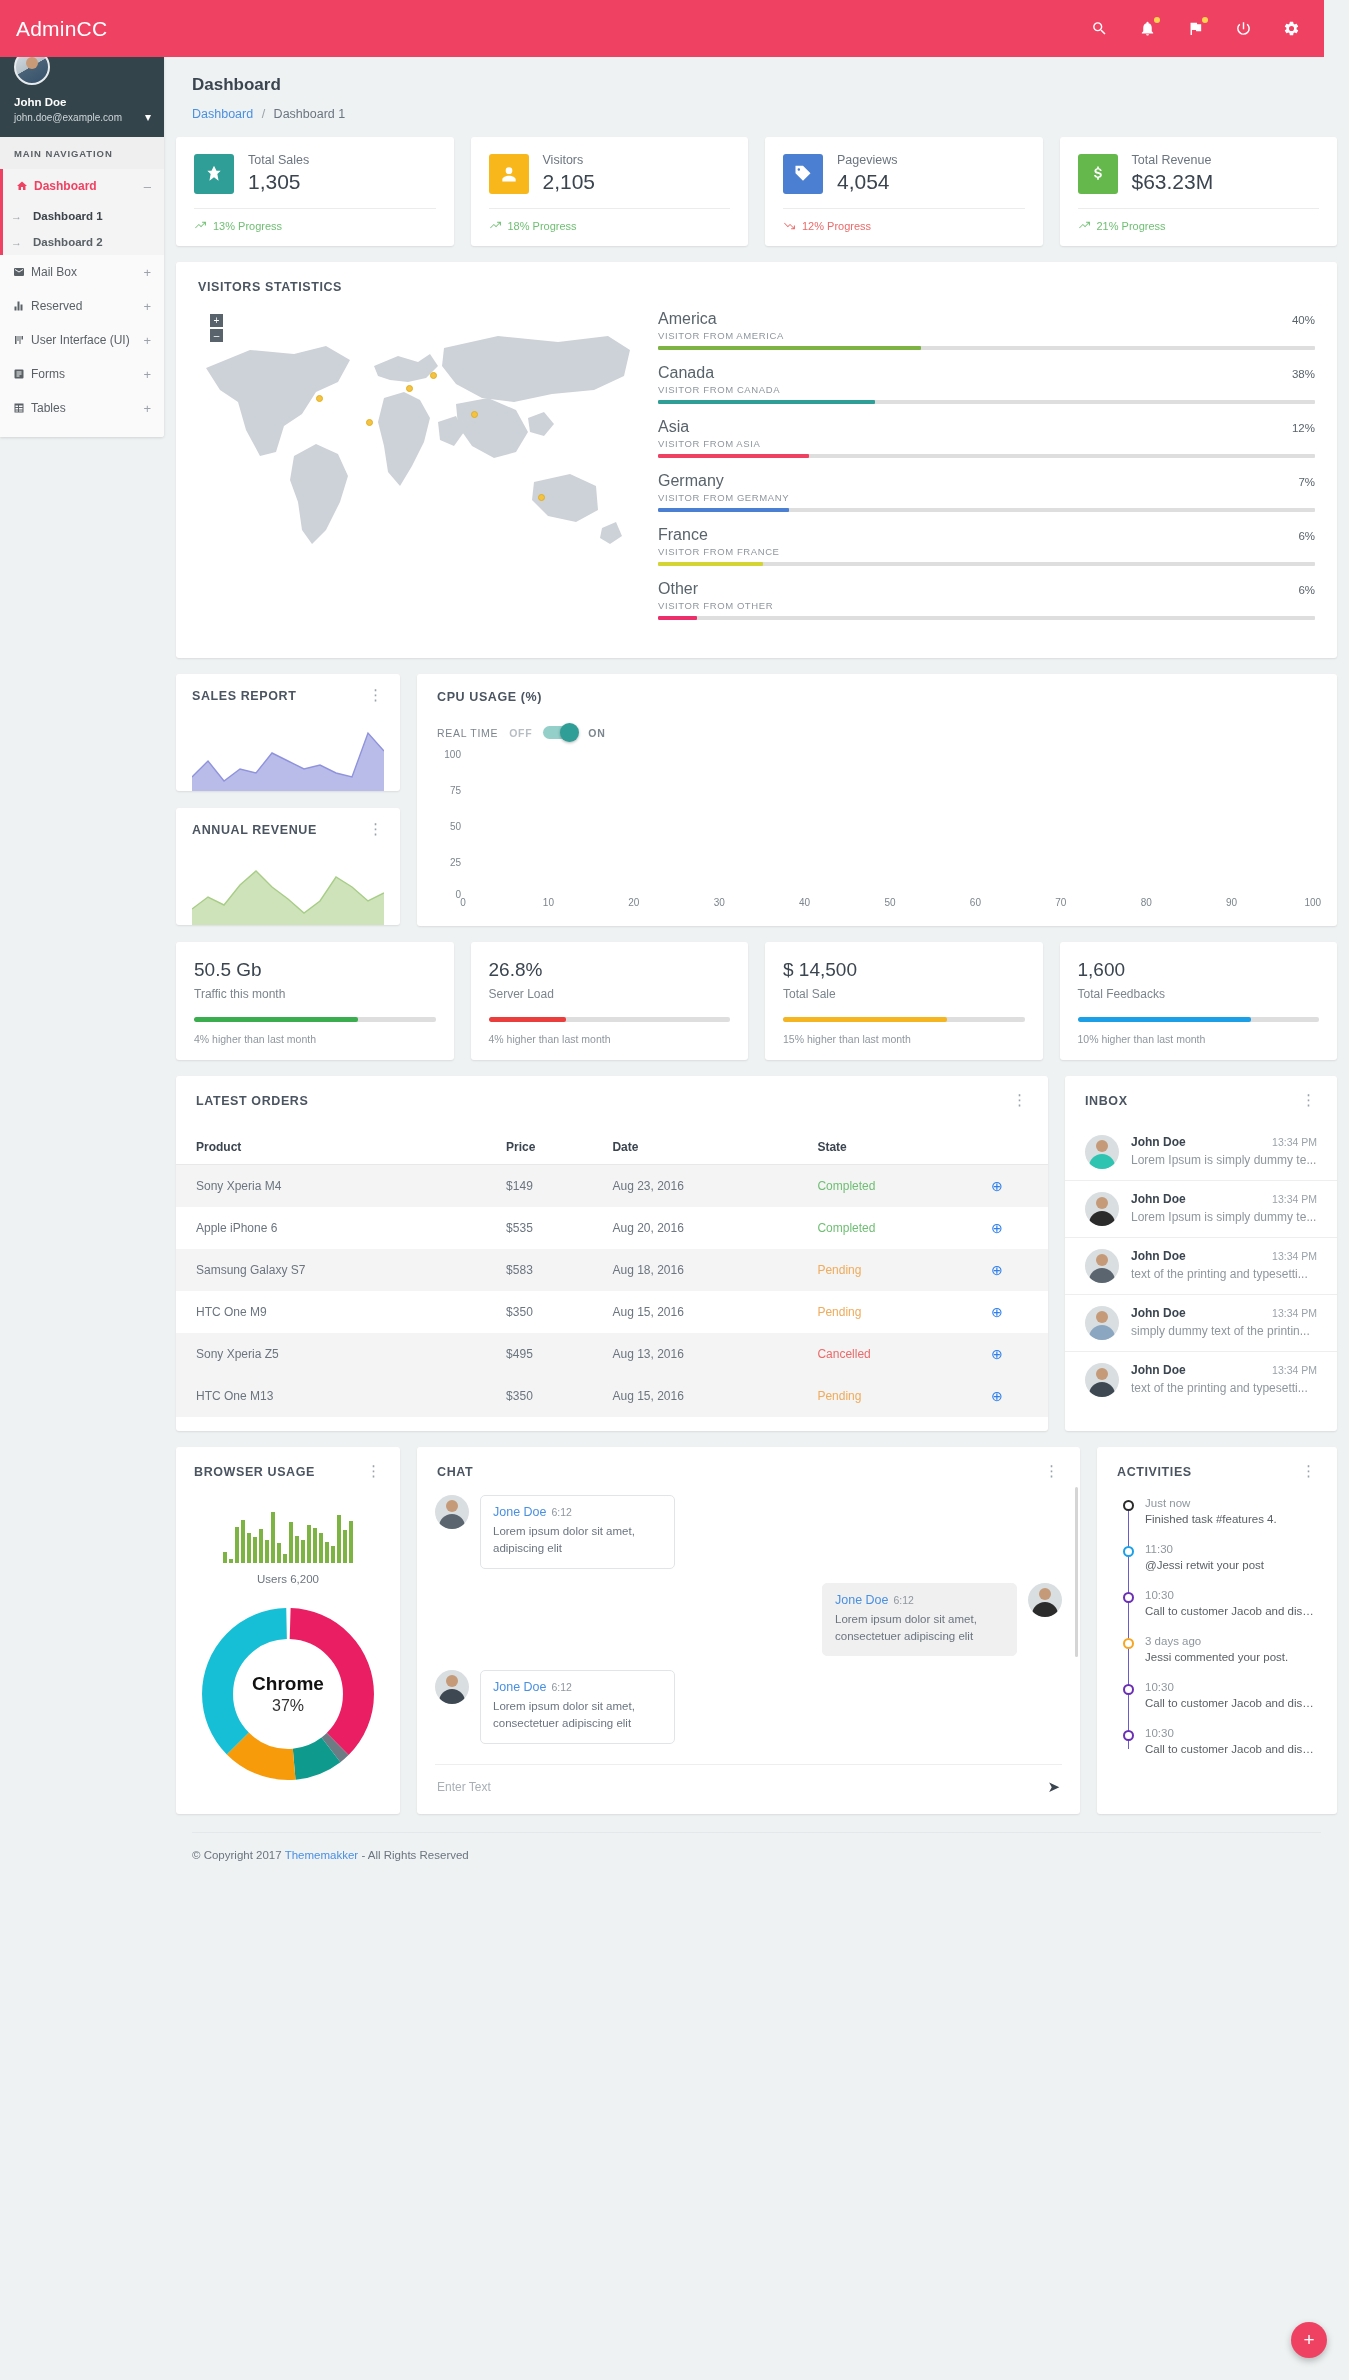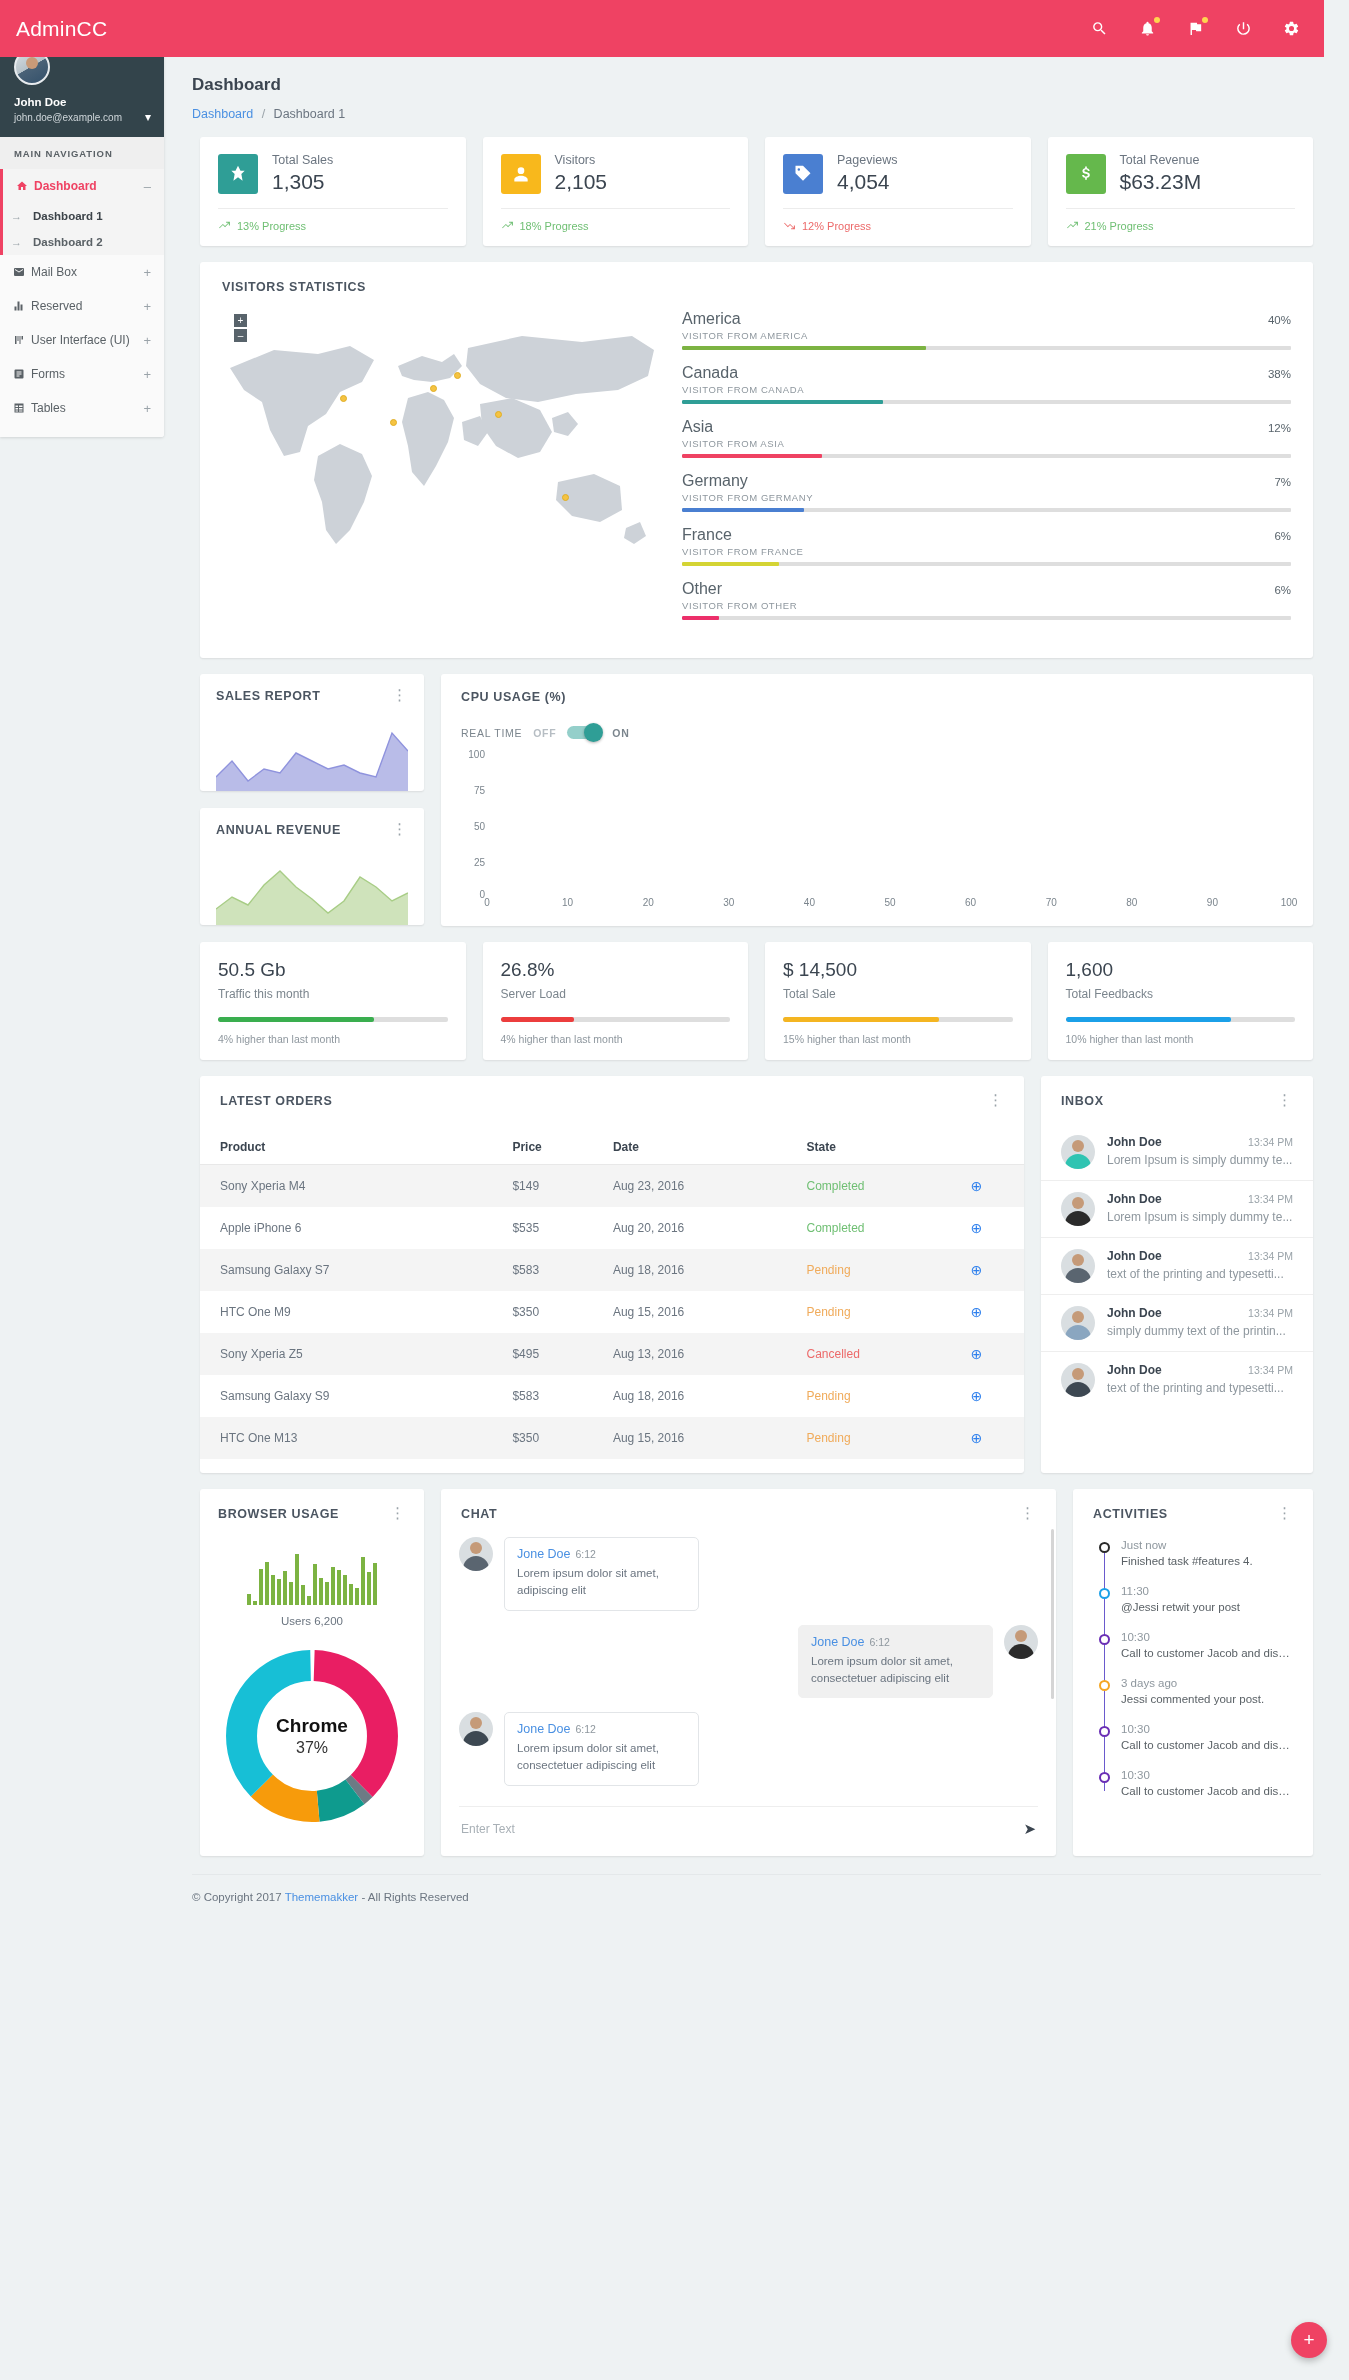--- a/index.html
+++ b/index.html
@@ -101,21 +101,21 @@
 
   
   .main { position: absolute; top: 57px; left: 164px; width: 1185px; padding: 0 0 0 0; }
   .page-head { padding: 18px 28px 0 28px; }
   .page-title { font-size: 17px; font-weight: bold; color: #3b4550; }
   .crumb { margin-top: 12px; font-size: 12.5px; }
   .crumb a { color: #4a90e2; text-decoration: none; cursor: pointer; }
   .crumb .sep { color: #9aa3a9; margin: 0 5px; }
   .crumb .cur { color: #6b7580; }
 
-  .row { display: flex; gap: 17px; padding: 0 36px; margin-top: 16px; }
+  .row { display: flex; gap: 17px; padding: 0 12px; margin-top: 16px; }
   .card {
     background: #fff; border-radius: 3px;
     box-shadow: 0 1px 2px rgba(0,0,0,.09);
   }
 
   
   .stat { flex: 1; padding: 16px 18px 14px 18px; }
   .stat-top { display: flex; align-items: center; gap: 14px; }
   .stat-ico {
     width: 40px; height: 40px; border-radius: 3px;
@@ -779,27 +779,20 @@
             <td class="st-pending">Pending</td>
             <td class="plus-ico">⊕</td>
           </tr>
           <tr class="odd">
             <td>Sony Xperia Z5</td>
             <td>$495</td>
             <td>Aug 13, 2016</td>
             <td class="st-cancelled">Cancelled</td>
             <td class="plus-ico">⊕</td>
           </tr>
-          <tr>
-            <td>Samsung Galaxy S9</td>
-            <td>$583</td>
-            <td>Aug 18, 2016</td>
-            <td class="st-pending">Pending</td>
-            <td class="plus-ico">⊕</td>
-          </tr>
           <tr class="odd">
             <td>HTC One M13</td>
             <td>$350</td>
             <td>Aug 15, 2016</td>
             <td class="st-pending">Pending</td>
             <td class="plus-ico">⊕</td>
           </tr>
         </tbody>
       </table>
     </div>

